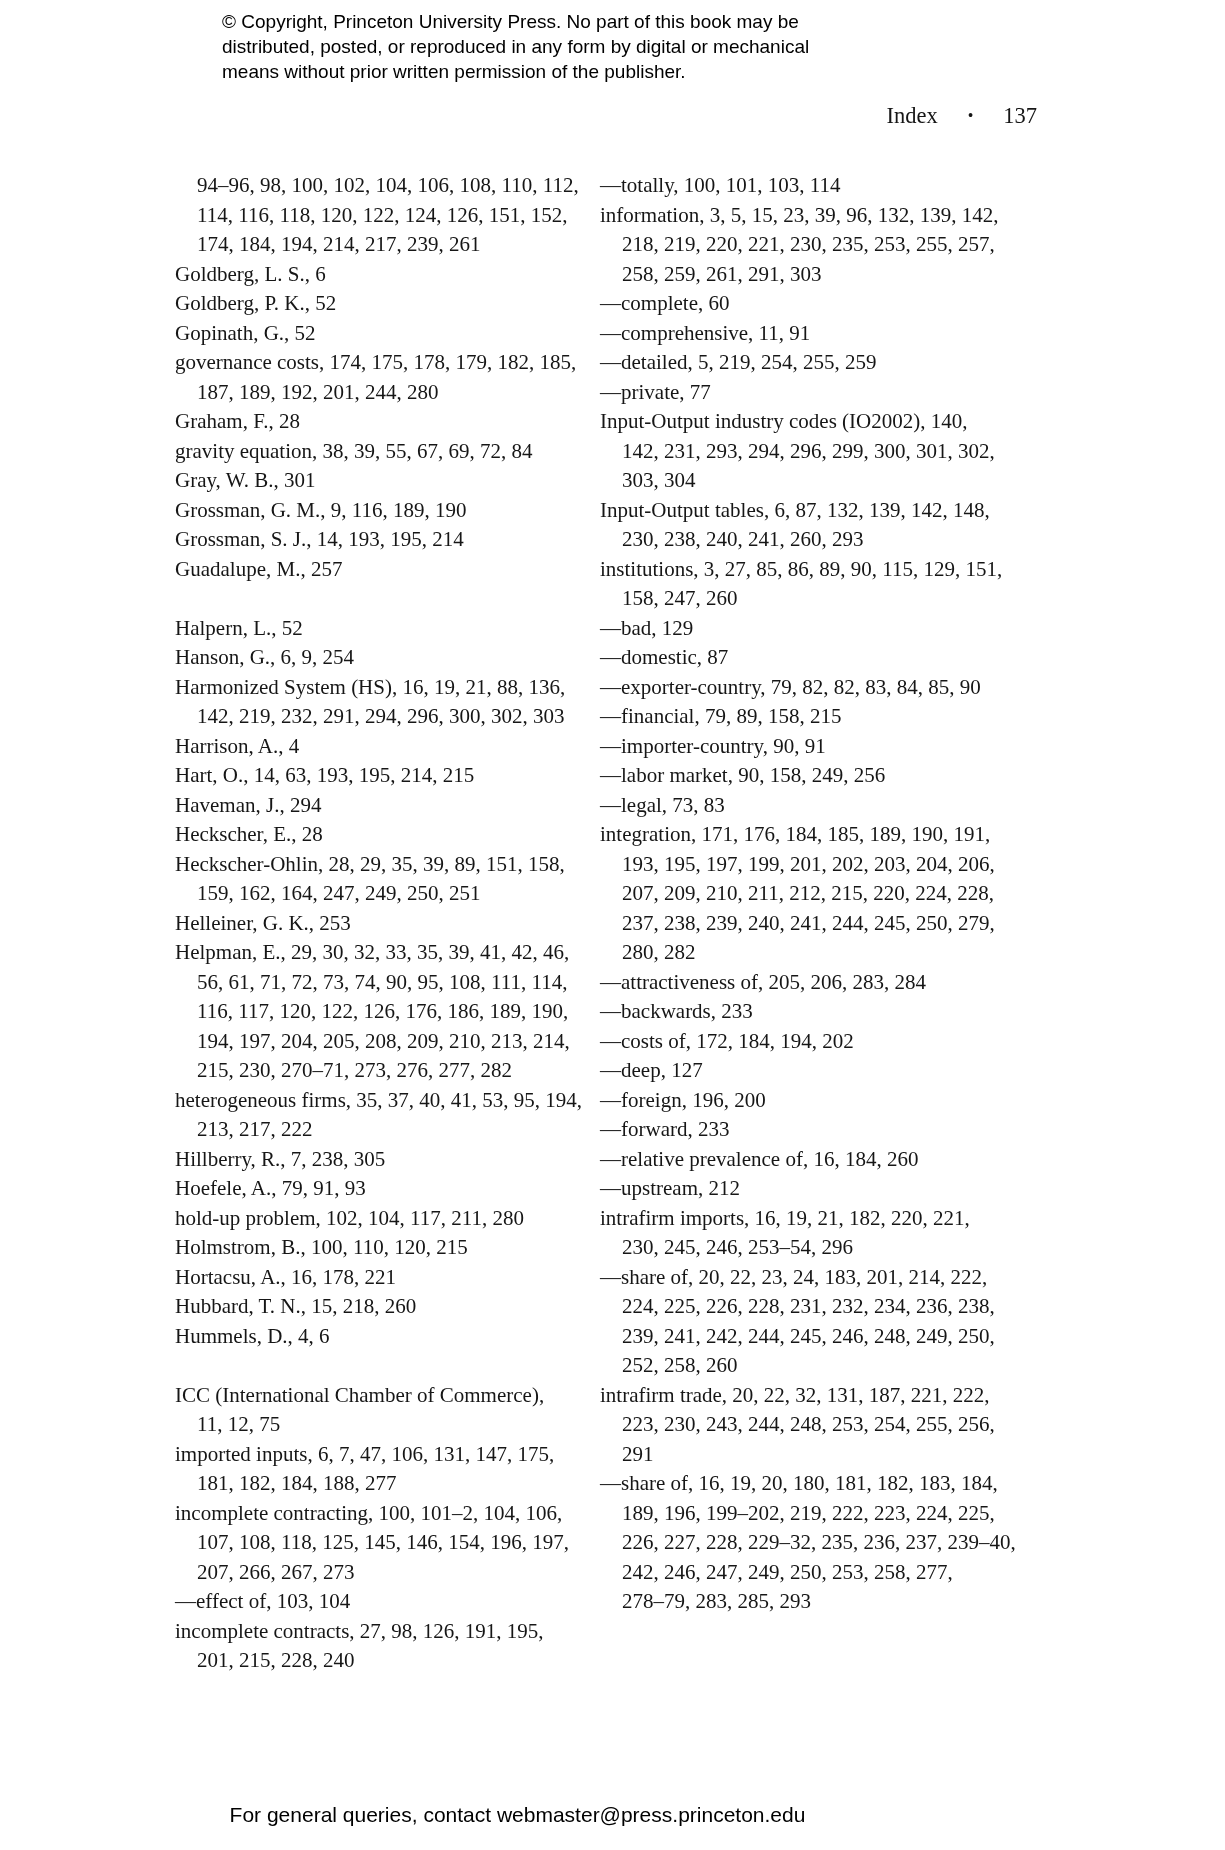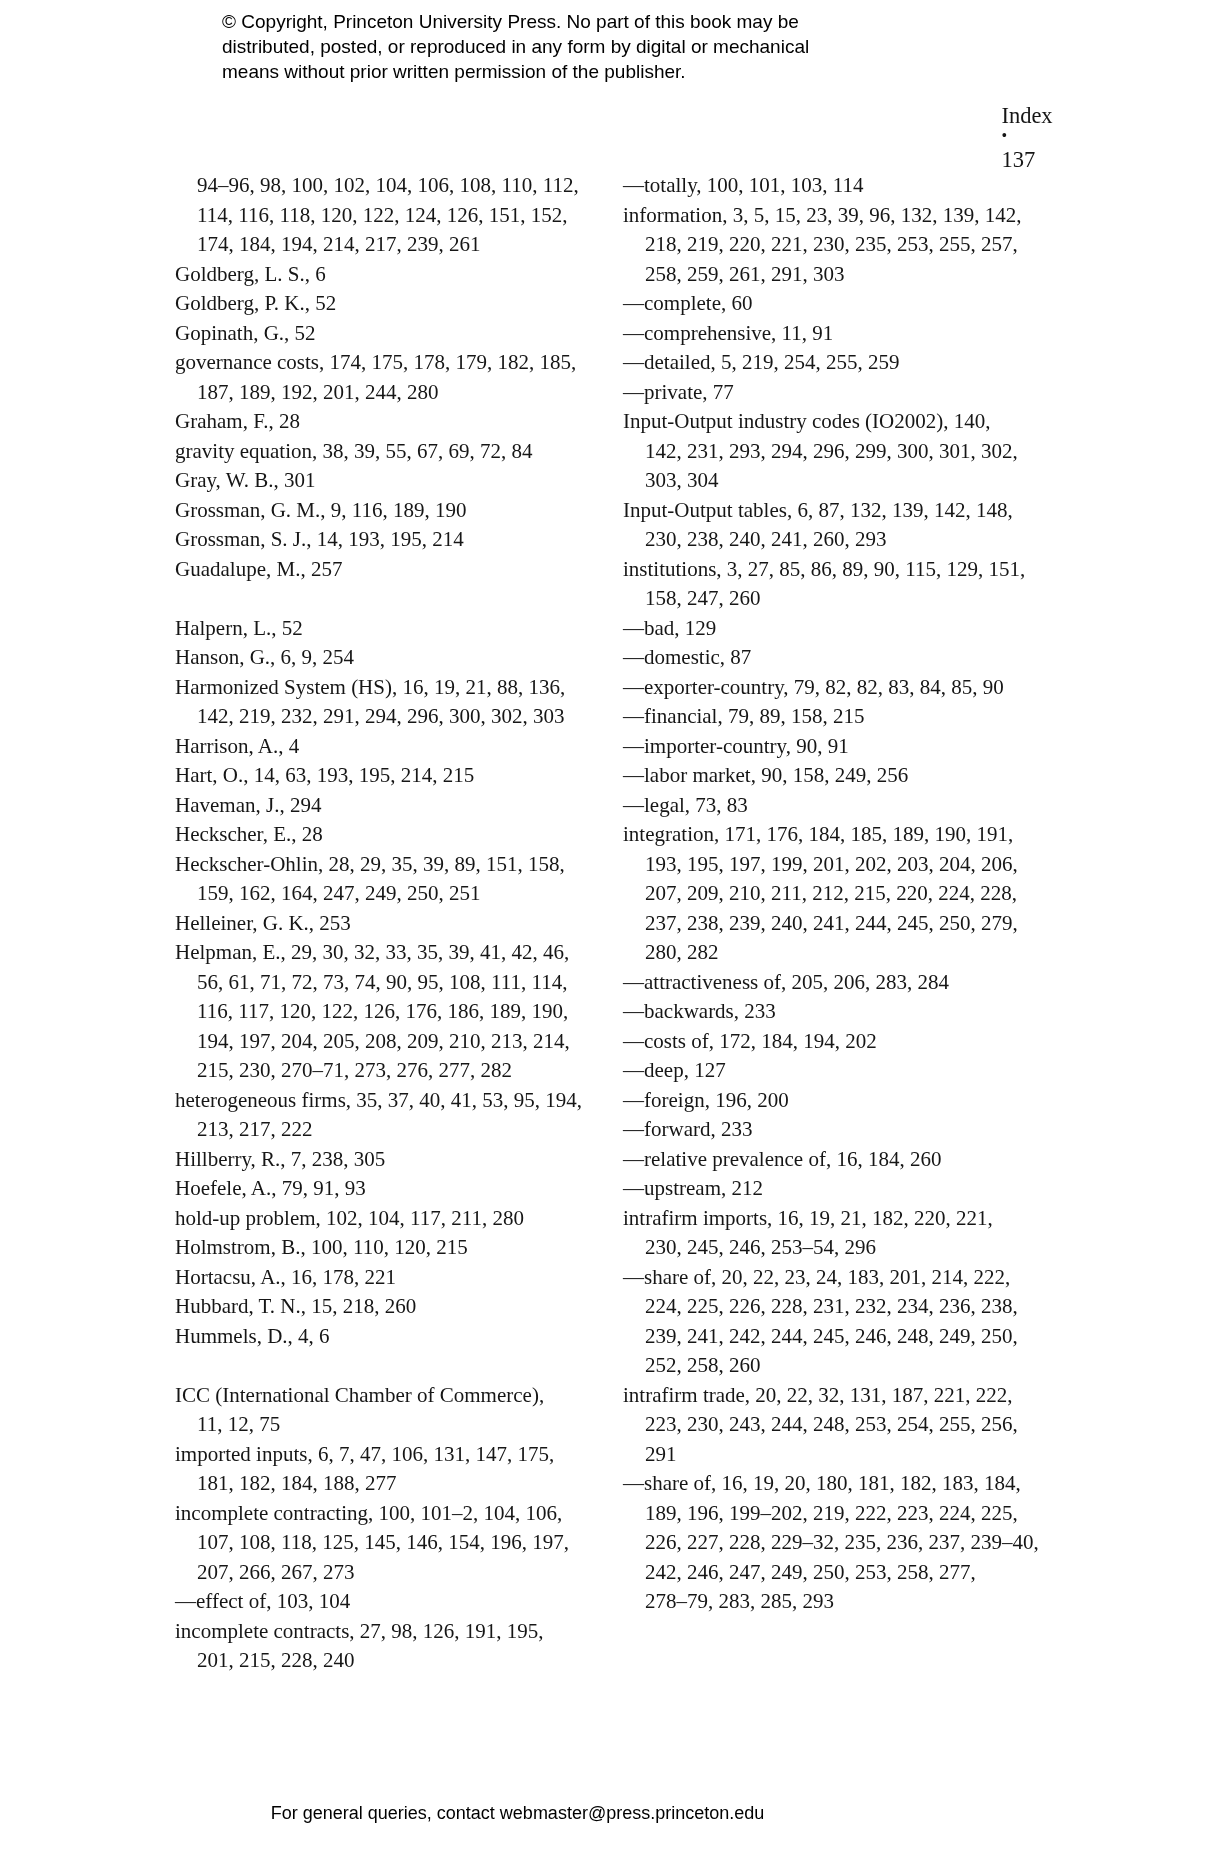--- a/index.html
+++ b/index.html
@@ -20,48 +20,47 @@
     color: #000;
   }
   .page-header {
     position: absolute;
     top: 103px;
     right: 188px;
     display: flex;
     align-items: baseline;
     font-size: 22.5px;
     color: #161616;
-    flex-direction: column;
   }
   .page-header .bullet {
     margin: 0 30px;
     font-size: 16px;
     position: relative;
     top: -2px;
   }
   .col {
     position: absolute;
     top: 171px;
     font-size: 21px;
     line-height: 29.5px;
     color: #161616;
   }
   .col-left  { left: 175px; width: 460px; }
-  .col-right { left: 623px; width: 470px; }
+  .col-right { left: 600px; width: 470px; }
   .line { white-space: nowrap; }
   .line.cont { padding-left: 22px; }
   .gap { height: 29.5px; }
   .footer {
     position: absolute;
     top: 1803px;
     left: 0;
     width: 1035px;
     text-align: center;
     font-family: "Liberation Sans", sans-serif;
-    font-size: 18px;
+    font-size: 21px;
     color: #000;
   }
 </style>
 </head>
 <body>
 
 <div class="page">
 
   <div class="copyright">
     <div>© Copyright, Princeton University Press. No part of this book may be</div>

